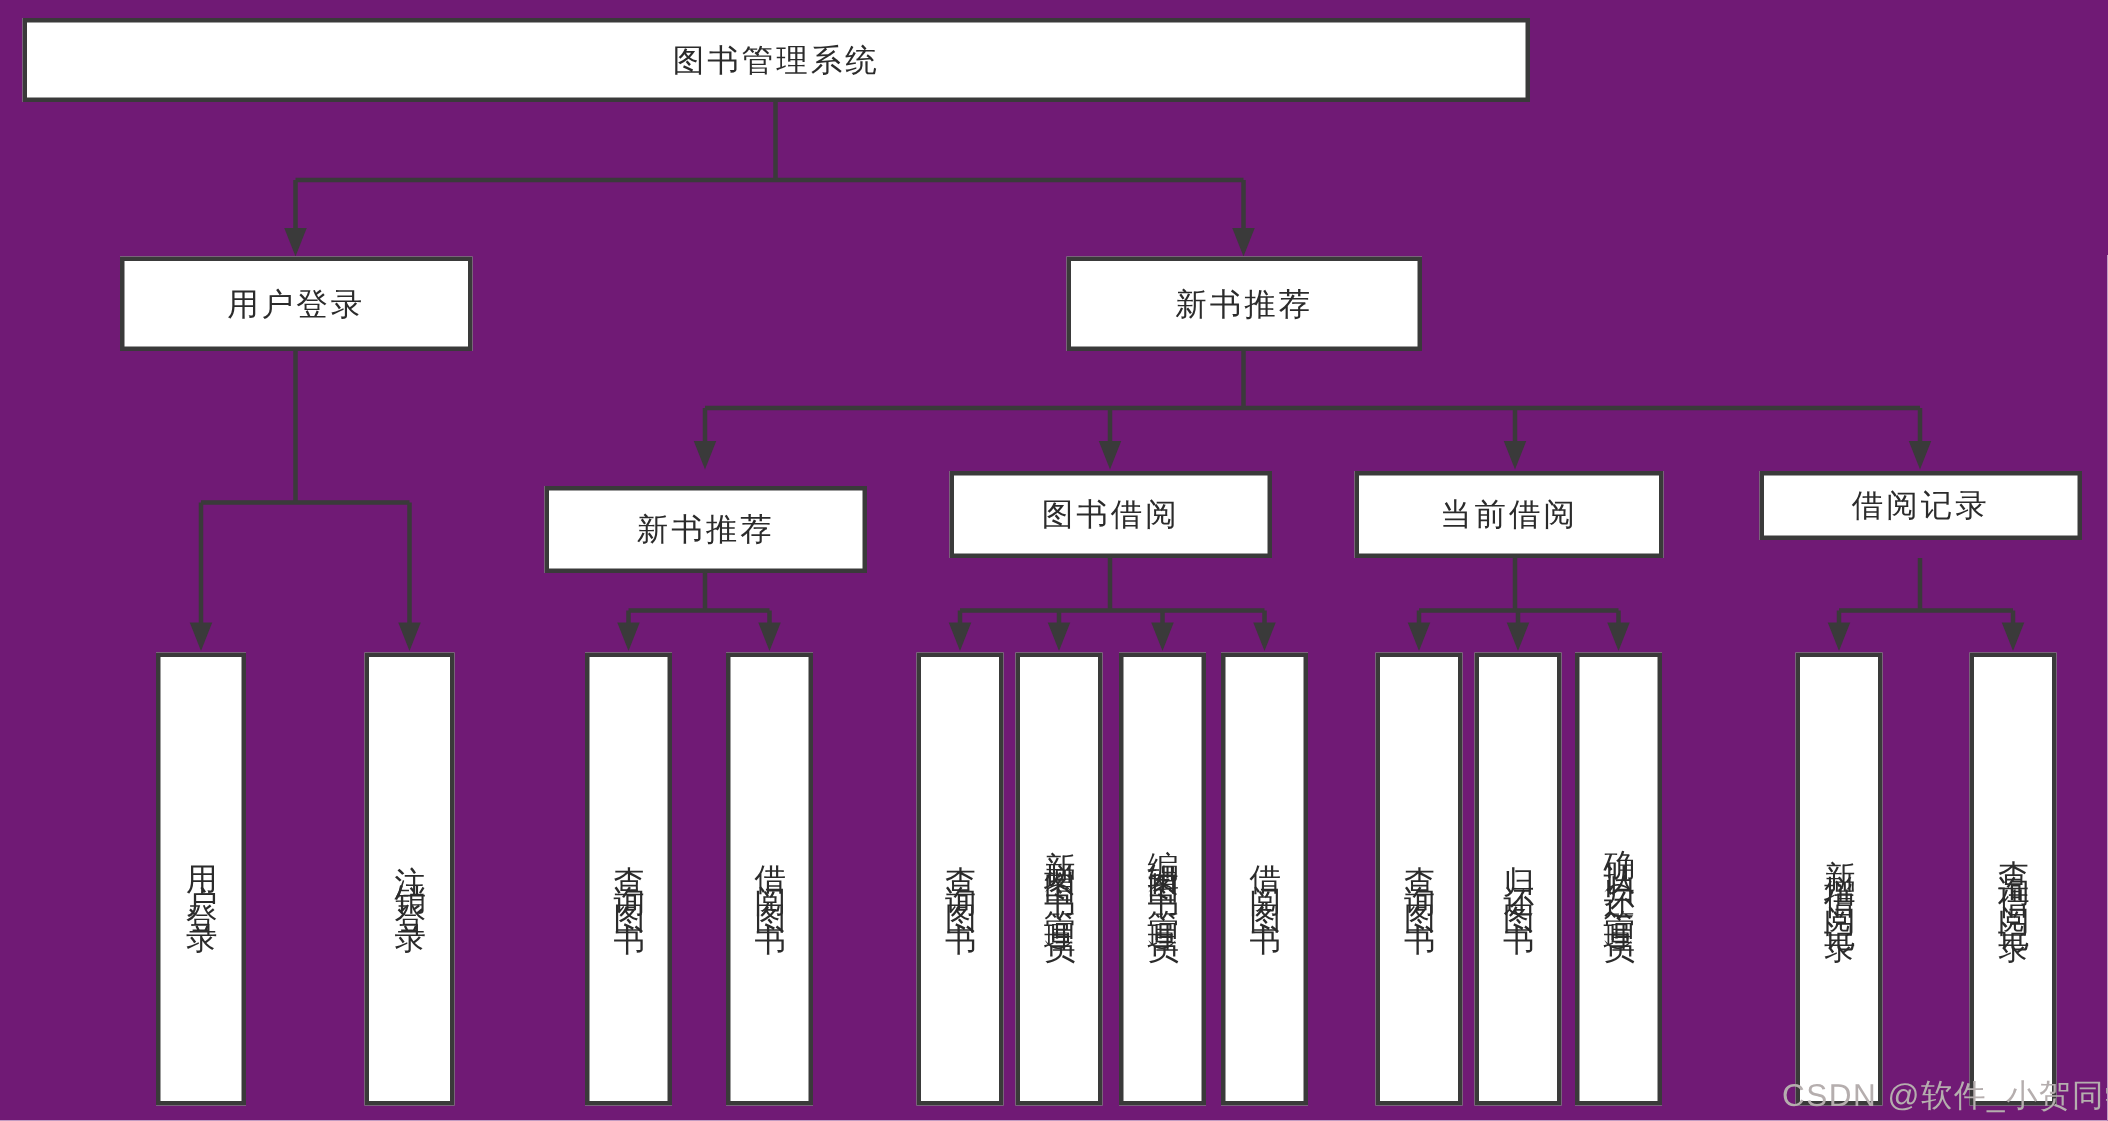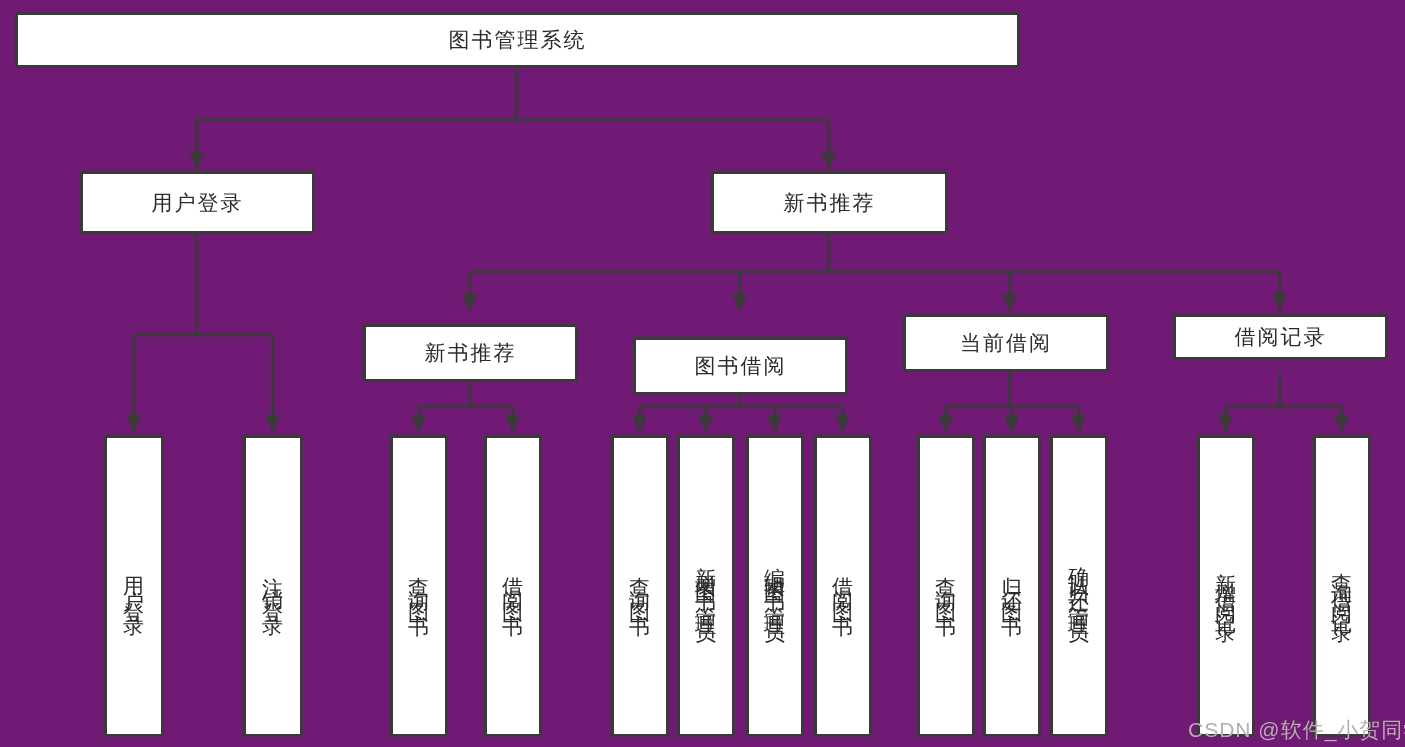--- a/index.html
+++ b/index.html
@@ -95,21 +95,21 @@
   <div class="node h-node" style="left:80px; top:171px; width:235px; height:63px;">
     <span>用户登录</span>
   </div>
   <div class="node h-node" style="left:711px; top:171px; width:237px; height:63px;">
     <span>新书推荐</span>
   </div>
 
   <div class="node h-node" style="left:363px; top:324px; width:215px; height:58px;text-align:right;">
     <span>新书推荐</span>
   </div>
-  <div class="node h-node" style="left:633px; top:314px; width:215px; height:58px;margin-top:23px;">
+  <div class="node h-node" style="left:633px; top:314px; width:215px; height:58px;">
     <span>图书借阅</span>
   </div>
   <div class="node h-node" style="left:903px; top:314px; width:206px; height:58px;">
     <span>当前借阅</span>
   </div>
   <div class="node h-node" style="left:1173px; top:314px; width:215px; height:46px;">
     <span>借阅记录</span>
   </div>
 
   <div class="node v-node sp-short" style="left:104px; top:435px; width:60px; height:302px;">

